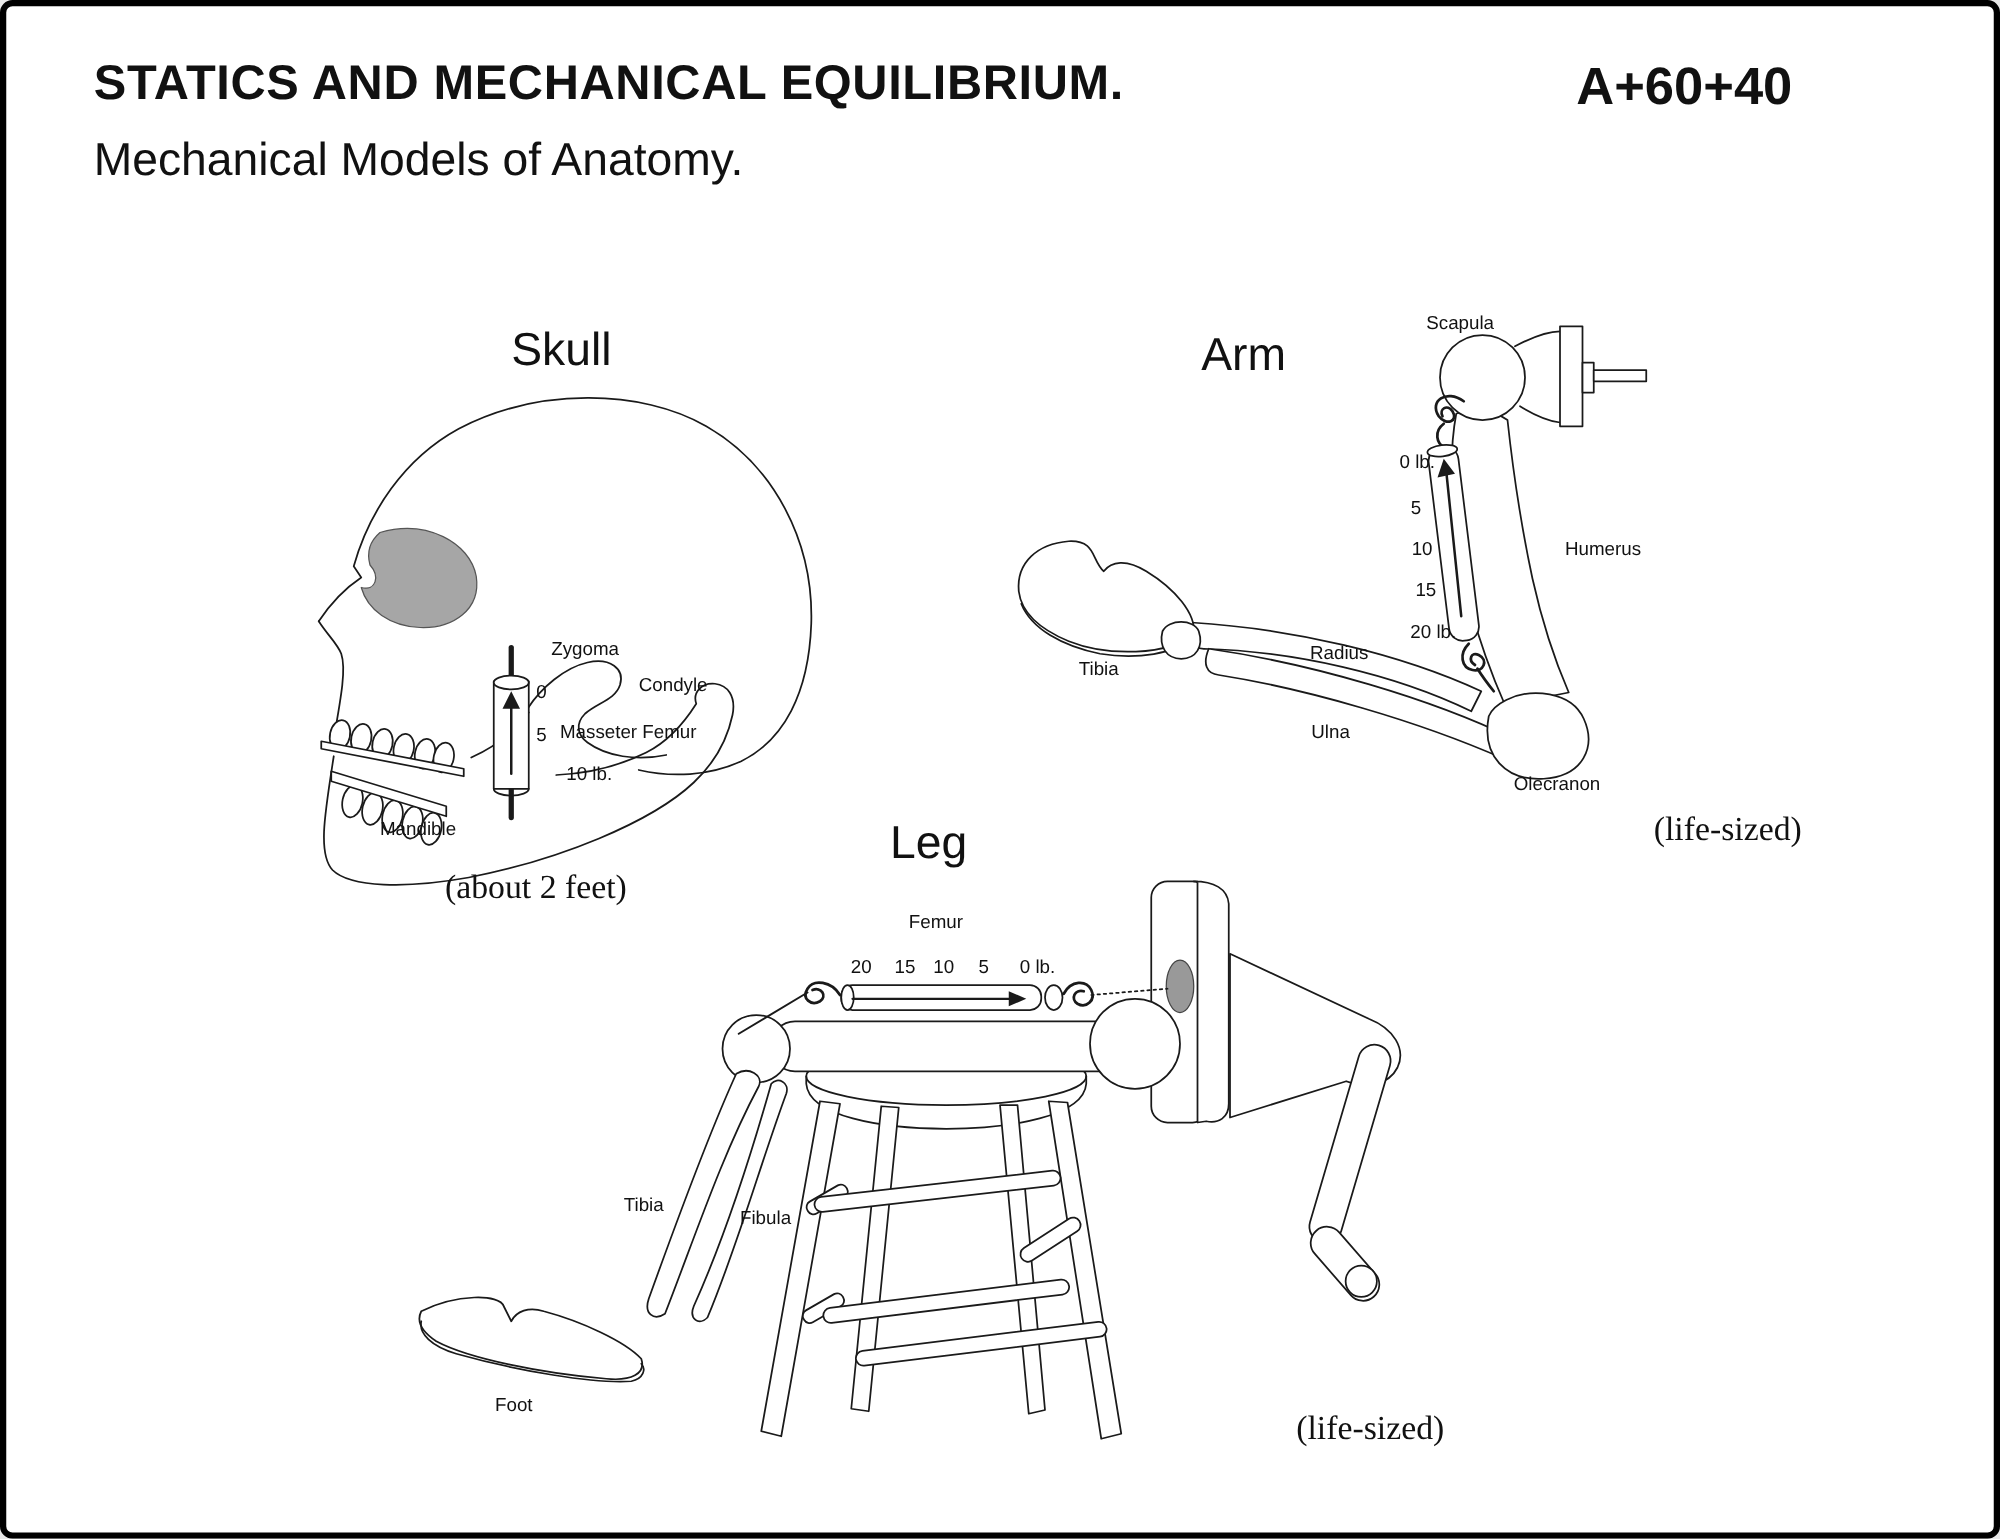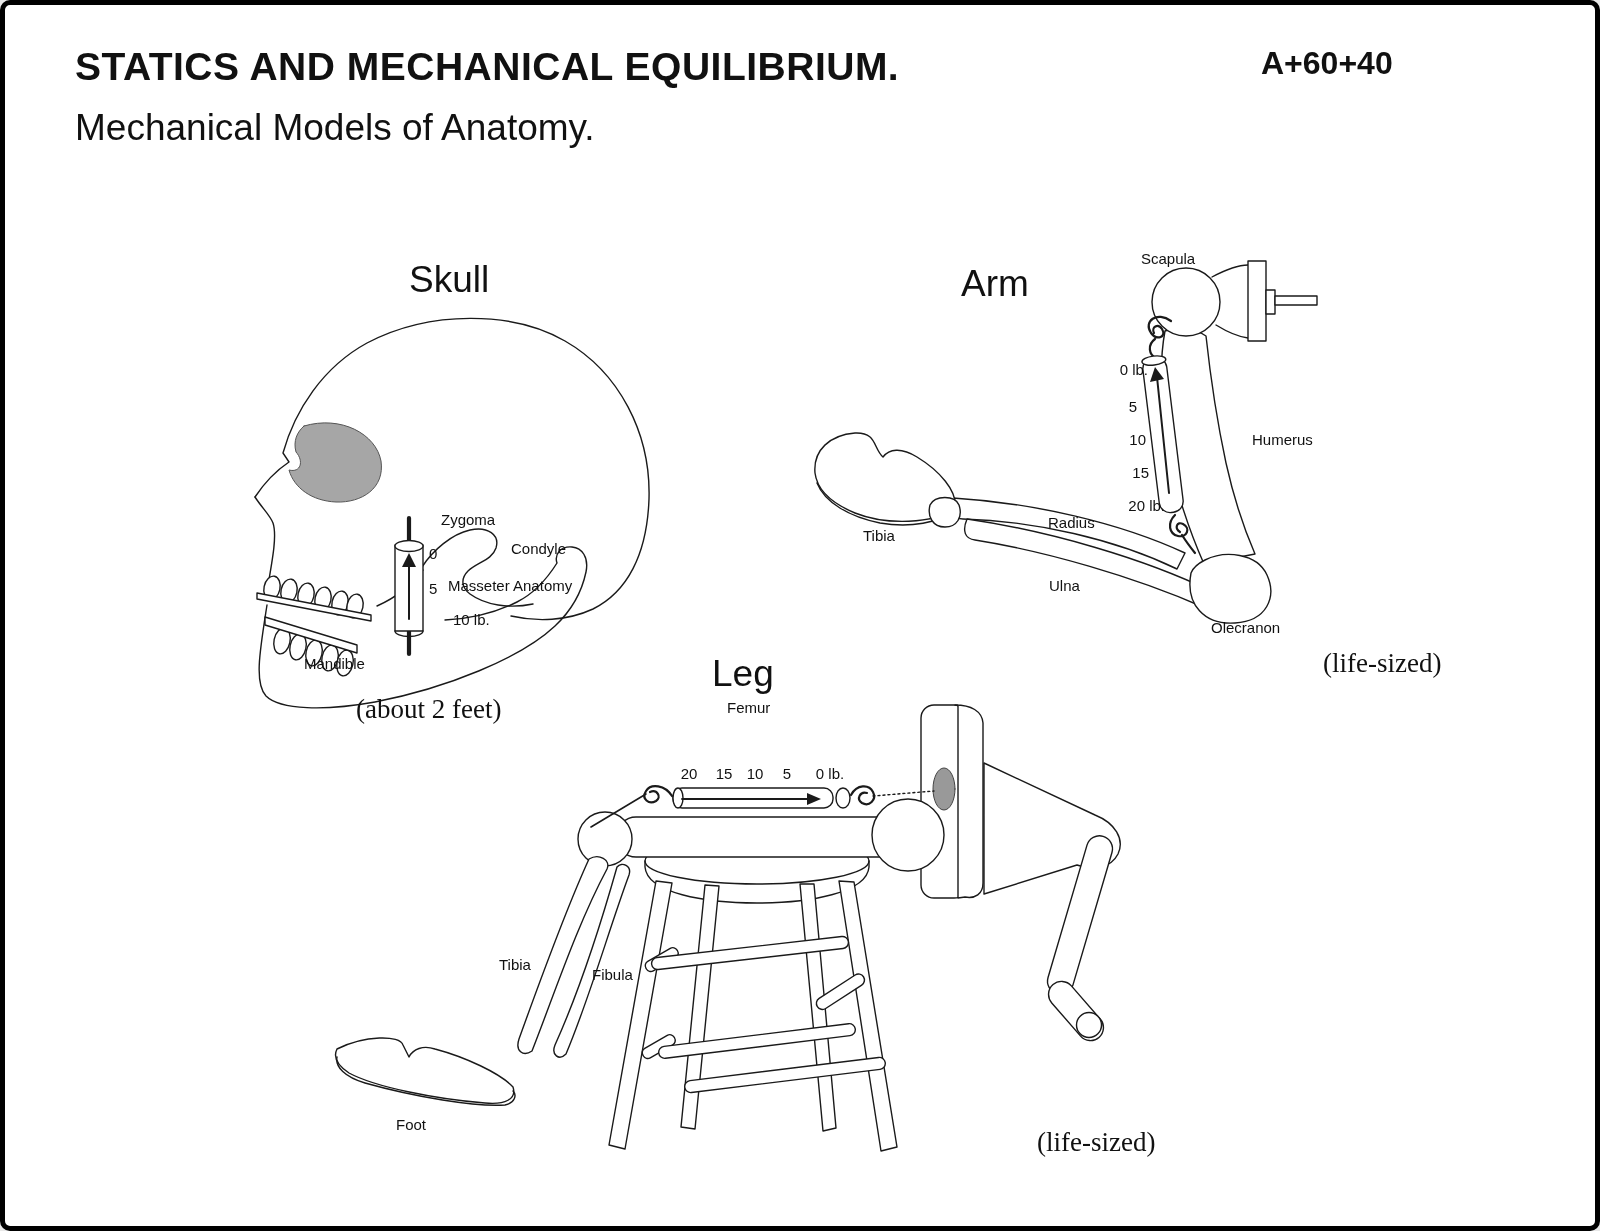--- a/index.html
+++ b/index.html
@@ -4,21 +4,21 @@
 <style>
   html,body{margin:0;padding:0;background:#e8e8e8;}
   .page{
     position:relative;width:1600px;height:1231px;background:#ffffff;
     border:5px solid #000;border-radius:10px;box-sizing:border-box;overflow:hidden;
     font-family:"Liberation Sans","DejaVu Sans",sans-serif;color:#111;
   }
   .abs{position:absolute;white-space:nowrap;}
   .h-title{font-size:39px;font-weight:bold;letter-spacing:.5px;}
   .h-sub{font-size:37px;font-weight:normal;}
-  .h-code{font-size:32px;font-weight:bold;}
+  .h-code{font-size:42px;font-weight:bold;}
   .fig-title{font-size:37px;}
   .cap{font-size:27px;font-family:Liberation Serif, serif;}
   .lbl{font-size:15px;}
   .tick{font-size:15px;}
   .tick-r{width:50px;text-align:right;}
   .tick-c{width:50px;text-align:center;margin-top:16px;}
   svg{position:absolute;left:0;top:0;}
 </style>
 </head>
 <body>
@@ -146,21 +146,21 @@
     </g>
   </svg>
 
   <div class="abs h-title" style="left:70px;top:40px;">STATICS AND MECHANICAL EQUILIBRIUM.</div>
   <div class="abs h-sub" style="left:70px;top:102px;">Mechanical Models of Anatomy.</div>
   <div class="abs h-code" style="left:1256px;top:40px;">A+60+40</div>
 
   <div class="abs fig-title" style="left:404px;top:254px;">Skull</div>
   <div class="abs lbl" style="left:436px;top:506px;">Zygoma</div>
   <div class="abs lbl" style="left:506px;top:535px;">Condyle</div>
-  <div class="abs lbl" style="left:443px;top:572px;">Masseter Anatomy</div>
+  <div class="abs lbl" style="left:443px;top:572px;">Masseter Femur</div>
   <div class="abs lbl" style="left:287px;top:650px;margin-left:12px;">Mandible</div>
   <div class="abs tick" style="left:424px;top:540px;">0</div>
   <div class="abs tick" style="left:424px;top:575px;">5</div>
   <div class="abs tick" style="left:420px;top:606px;padding-left:28px;">10 lb.</div>
   <div class="abs cap" style="left:351px;top:689px;">(about 2 feet)</div>
 
   <div class="abs fig-title" style="left:956px;top:258px;">Arm</div>
   <div class="abs lbl" style="left:1136px;top:245px;">Scapula</div>
   <div class="abs lbl" style="left:1247px;top:426px;">Humerus</div>
   <div class="abs lbl" style="left:858px;top:522px;">Tibia</div>
@@ -168,21 +168,21 @@
   <div class="abs lbl" style="left:1044px;top:572px;">Ulna</div>
   <div class="abs lbl" style="left:1206px;top:614px;">Olecranon</div>
   <div class="abs tick tick-r" style="left:1093px;top:356px;">0 lb.</div>
   <div class="abs tick tick-r" style="left:1082px;top:393px;">5</div>
   <div class="abs tick tick-r" style="left:1091px;top:426px;">10</div>
   <div class="abs tick tick-r" style="left:1094px;top:459px;">15</div>
   <div class="abs tick tick-r" style="left:1110px;top:492px;">20 lb.</div>
   <div class="abs cap" style="left:1318px;top:643px;">(life-sized)</div>
 
   <div class="abs fig-title" style="left:707px;top:648px;">Leg</div>
-  <div class="abs lbl" style="left:722px;top:694px;">Femur</div>
+  <div class="abs lbl" style="left:722px;top:724px;">Femur</div>
   <div class="abs lbl" style="left:494px;top:915px;margin-top:36px;">Tibia</div>
   <div class="abs lbl" style="left:587px;top:961px;">Fibula</div>
   <div class="abs lbl" style="left:391px;top:1111px;">Foot</div>
   <div class="abs tick tick-c" style="left:659px;top:744px;">20</div>
   <div class="abs tick tick-c" style="left:694px;top:744px;">15</div>
   <div class="abs tick tick-c" style="left:725px;top:744px;">10</div>
   <div class="abs tick tick-c" style="left:757px;top:744px;">5</div>
   <div class="abs tick tick-c" style="left:800px;top:744px;">0 lb.</div>
   <div class="abs cap" style="left:1032px;top:1122px;">(life-sized)</div>
 

